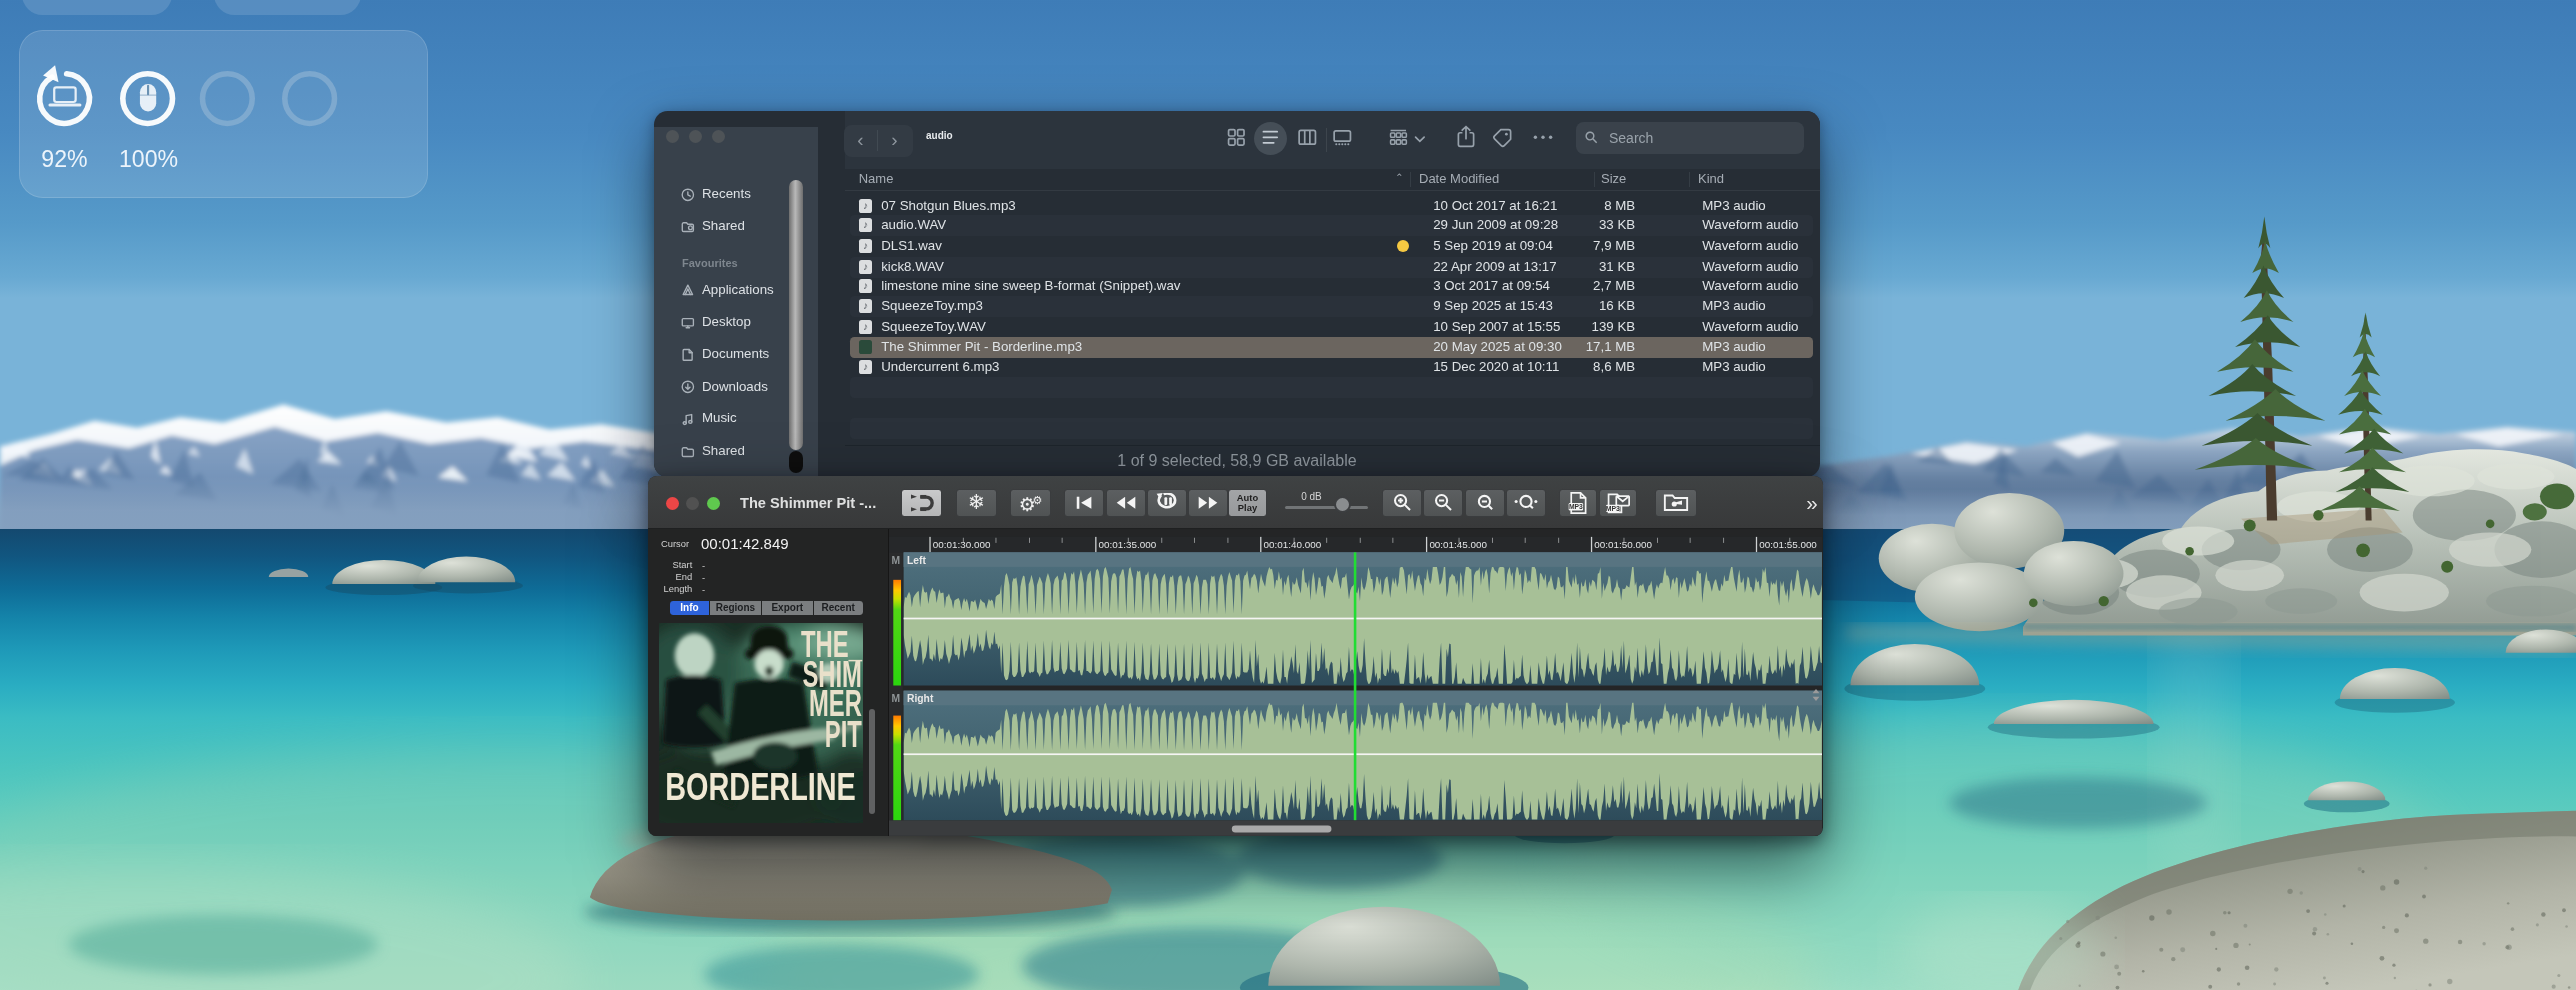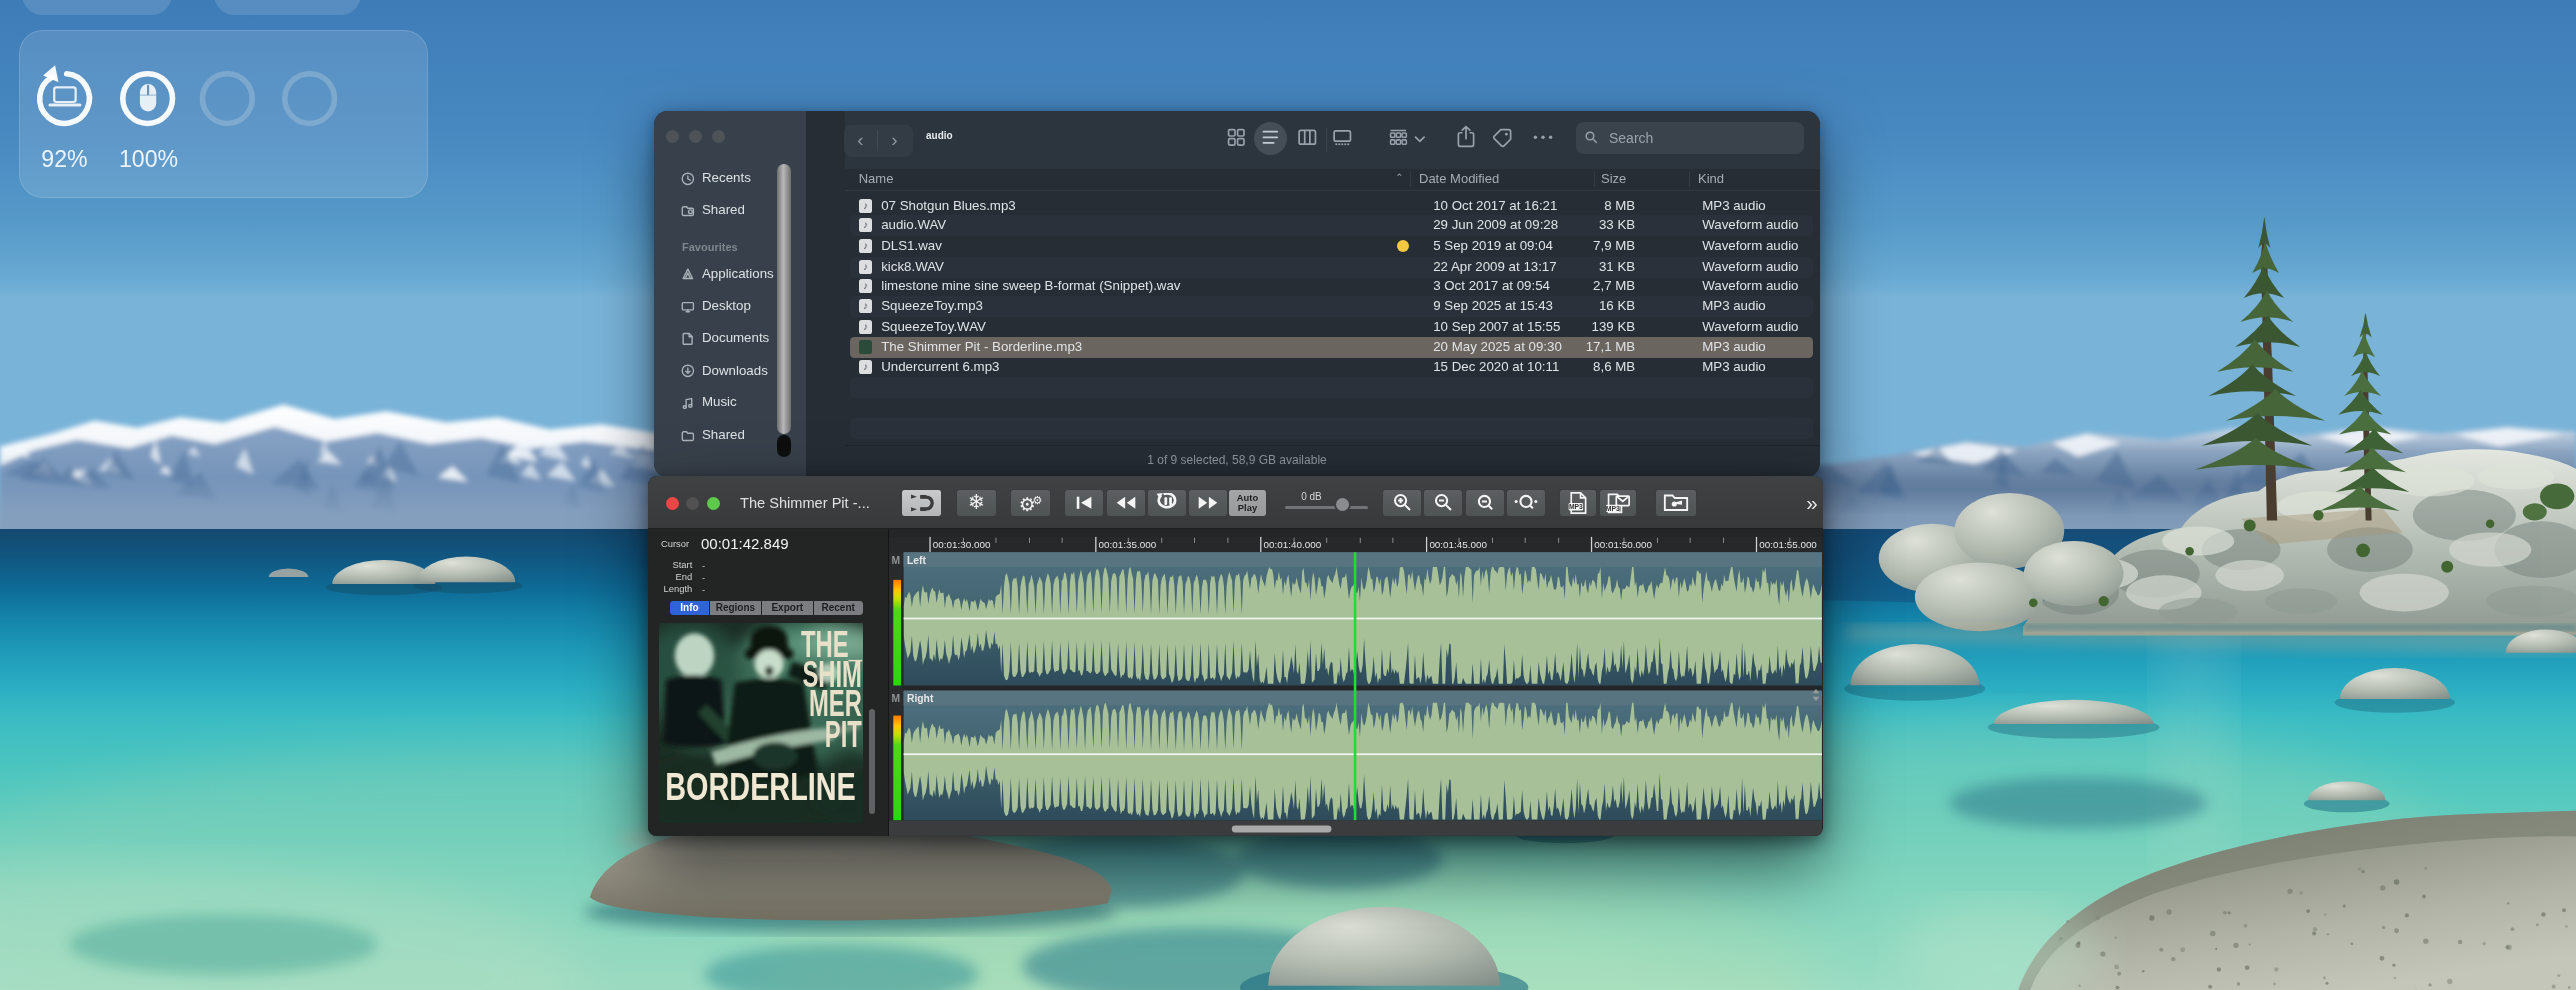--- a/index.html
+++ b/index.html
@@ -14,21 +14,21 @@
 .navpill{position:absolute;left:190px;top:13.7px;width:69px;height:32px;background:#333b44;border-radius:7.7px}
 .nav{position:absolute;top:2.6px;font-size:19px;color:#8f979f;width:33px;text-align:center;line-height:26px}
 .nav:last-child{left:34px}
 .navsep{position:absolute;left:33px;top:5.2px;width:0.9px;height:21.5px;background:#414a52}
 .ftitle{position:absolute;left:272px;top:19px;font-size:10px;font-weight:bold;color:#e8ebee}
 .tbi{position:absolute}
 .lvcirc{position:absolute;left:600px;top:11px;width:33px;height:33px;border-radius:50%;background:#454e57}
 .tsep{position:absolute;width:0.9px;height:24px;background:#3d454d}
 .fsearch{position:absolute;left:922px;top:11px;width:228px;height:32px;background:#3a424b;border-radius:7.7px;color:#9aa3ab;font-size:14px;line-height:32px;padding-left:33px}
 .smag{position:absolute;left:8.6px;top:-0.9px;font-size:16.3px;transform:rotate(-45deg);color:#98a1a9}
-.fsidebar{position:absolute;left:0;top:0;width:152px;bottom:0;background:#38414b}
+.fsidebar{position:absolute;left:0;top:16px;width:164px;bottom:0;background:#38414b}
 .sic{position:absolute}
 .sitem{position:absolute;left:48px;font-size:13.3px;color:#dde1e5;white-space:nowrap}
 .slabel{left:28px;font-size:11px;color:#7e868e;font-weight:bold}
 .sscroll{position:absolute;right:15.5px;top:53px;width:13.7px;height:270px;border-radius:6.9px;background:linear-gradient(90deg,#6e6e6e,#b8b8b8 45%,#6e6e6e)}
 .sscroll2{position:absolute;right:15.5px;top:324px;width:13.7px;height:22px;border-radius:6.9px;background:#0e0e0e}
 .fmain{position:absolute;left:191px;top:58px;right:0;bottom:31px;background:#262d35}
 .fheader{position:absolute;top:0;left:0;right:0;height:20.6px;color:#a6adb5;font-size:13px}
 .fheader>span{position:absolute;top:1.7px}
 .hchev{left:550px;font-size:10.3px;color:#9aa2aa}
 .hsep{position:absolute;top:2.6px;width:0.9px;height:15.5px;background:#353d45}
@@ -37,26 +37,26 @@
 .stripe{background:#2a313a}
 .sel{background:#6b655f}
 .ficon{position:absolute;left:8.6px;top:3.4px;width:13.7px;height:13.7px;background:#dcdee0;border-radius:2.6px;color:#555a60;font-size:10.3px;text-align:center;line-height:13.7px}
 .ficon.artico{background:#2a4a3a;color:#9fc0a8}
 .fname{position:absolute;left:31px;top:1.7px}
 .ydot{position:absolute;left:547px;top:4.3px;width:12px;height:12px;border-radius:50%;background:#f5c842}
 .fdate{position:absolute;left:583px;top:1.7px}
 .fsize{position:absolute;left:515px;width:270px;text-align:right;top:1.7px}
 .fkind{position:absolute;left:852px;top:1.7px}
 .statusline{position:absolute;left:191px;right:0;bottom:31px;height:0.9px;background:#1d242b}
-.fstatus{position:absolute;left:0;right:0;bottom:0;height:31px;color:#8f979e;font-size:12px;text-align:center;line-height:29px}
+.fstatus{position:absolute;left:0;right:0;bottom:0;height:31px;color:#8f979e;font-size:16px;text-align:center;line-height:29px}
 
 #editor{position:absolute;left:648px;top:476px;width:1175px;height:360px;border-radius:8.6px;background:#232424;box-shadow:0 29px 69px rgba(0,5,10,0.6),0 5.2px 17px rgba(0,5,10,0.45);overflow:hidden}
 .etitle{position:absolute;left:0;top:0;right:0;height:53px;background:linear-gradient(#3f4243,#38393a);border-bottom:0.9px solid #1f2021}
 .etl{position:absolute;top:20.6px;width:13px;height:13px;border-radius:50%}
-.ename{position:absolute;left:92px;top:19px;font-size:14.6px;font-weight:normal;color:#dfe0e0}
+.ename{position:absolute;left:92px;top:19px;font-size:14.6px;font-weight:bold;color:#dfe0e0}
 .ebtn{position:absolute;top:13px;height:27.5px;background:linear-gradient(#5c5f61,#505354);border:0.9px solid #3a3c3e;border-radius:3.4px;display:flex;align-items:center;justify-content:center}
 .ebtn.light{background:linear-gradient(#c9cacb,#b4b5b6)}
 .ebtn.lighter{background:linear-gradient(#a3a5a7,#97999b)}
 .apt{font-size:9.4px;font-weight:bold;color:#1f1f1f;line-height:10px;text-align:center}
 .dbl{position:absolute;left:625px;top:14.6px;width:77px;text-align:center;font-size:10px;color:#d5d5d5}
 .dbtrack{position:absolute;left:637px;top:30px;width:83px;height:2.6px;background:#717476;border-radius:1.7px}
 .dbknob{position:absolute;left:686px;top:20px;width:17px;height:17px;border-radius:50%;background:#8a8d8f;border:2.6px solid #3c3e40}
 .echev{position:absolute;right:5.2px;top:14.6px;font-size:20.6px;color:#e8e8e8}
 .epanel{position:absolute;left:0;top:53px;width:241px;bottom:0;background:#232424;border-right:0.9px solid #161616}
 .plabel{position:absolute;font-size:9.4px;font-weight:normal;color:#d2d2d2}

